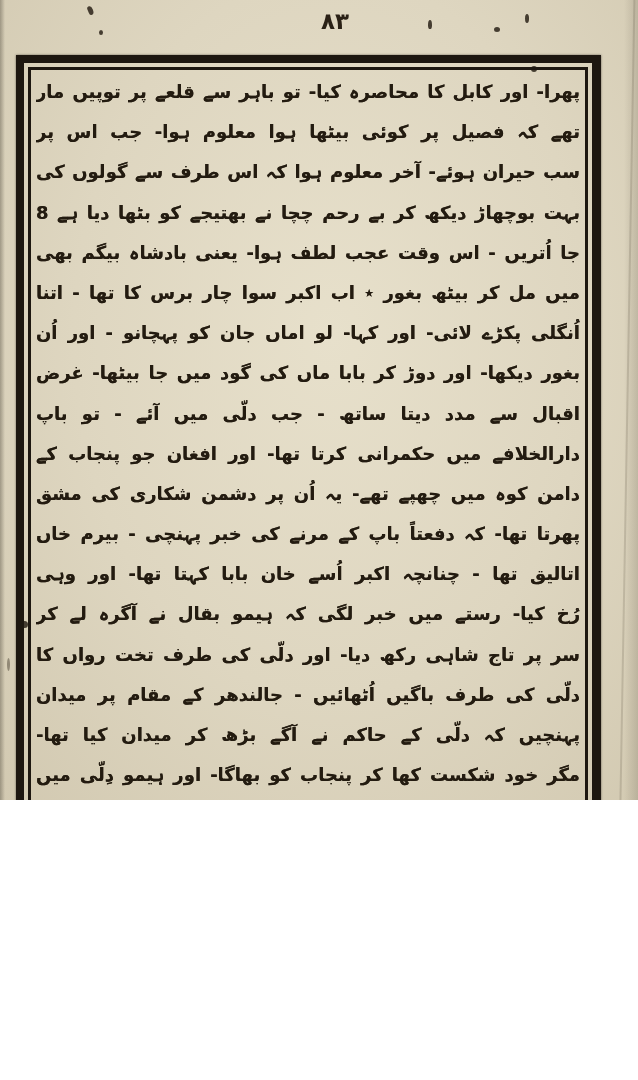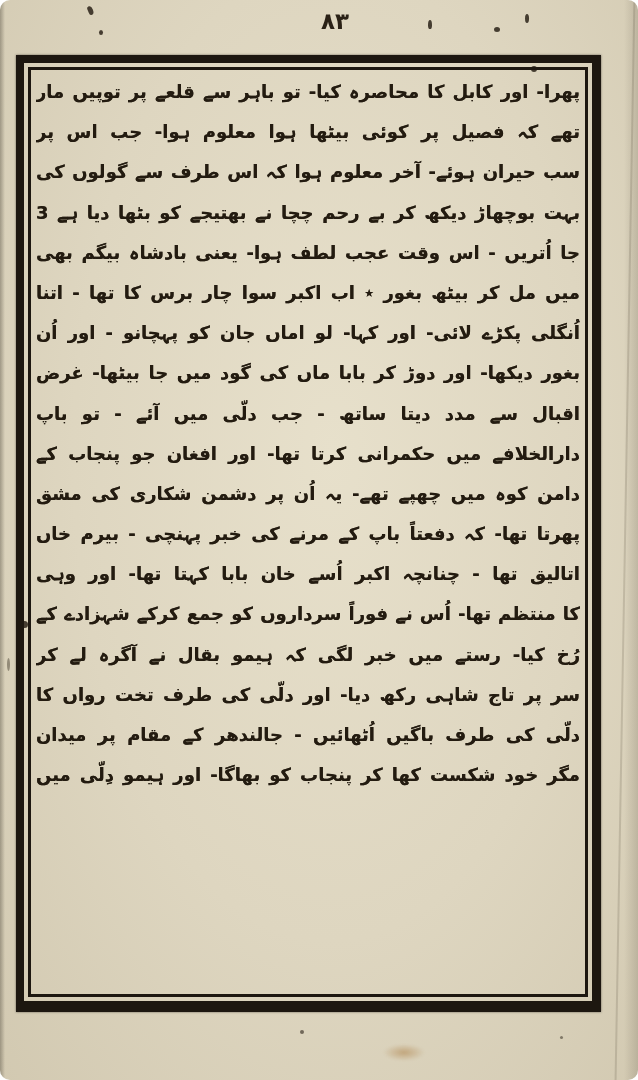--- a/index.html
+++ b/index.html
@@ -1,23 +1,22 @@
 <!DOCTYPE html>
 <html lang="ur"><head>
 <meta charset="utf-8">
 <style>
   html,body{margin:0;padding:0;}
   .scan{
     position:relative;
-    width:638px;height:1080px;
+    width:638px;height:800px;
     overflow:hidden;
     background:
       radial-gradient(ellipse at 52% 42%, #e7e0cb 0%, #ded6c0 55%, #d2c9b1 100%);
     font-family:"DejaVu Sans","Liberation Sans",sans-serif;
-    border-radius:10px;
   }
   
   .edge-left{position:absolute;left:0;top:0;width:5px;height:1080px;
     background:linear-gradient(to right, rgba(90,84,70,.45), rgba(90,84,70,0));}
   .edge-right{position:absolute;right:0;top:0;width:14px;height:1080px;
     background:linear-gradient(to left, rgba(120,112,95,.28), rgba(120,112,95,0));}
   .fold-line{position:absolute;right:12px;top:0;width:2px;height:1080px;
     background:rgba(100,92,75,.22);transform:skewX(-1deg);}
   .page-number{
     position:absolute;top:8px;left:0;width:100%;
@@ -92,34 +91,34 @@
   <div class="speck s8"></div>
   <div class="speck s9"></div>
   <div class="speck s10"></div>
 
   <div class="frame-outer">
     <div class="frame-inner">
       <div class="text-block">
           <div class="line">پھرا- اور کابل کا محاصرہ کیا- تو باہر سے قلعے پر توپیں مار رہے</div>
           <div class="line">تھے کہ فصیل پر کوئی بیٹھا ہوا معلوم ہوا- جب اس پر</div>
           <div class="line">سب حیران ہوئے- آخر معلوم ہوا کہ اس طرف سے گولوں کی</div>
-          <div class="line">بہت بوچھاڑ دیکھ کر بے رحم چچا نے بھتیجے کو بٹھا دیا ہے 3</div>
+          <div class="line">بہت بوچھاڑ دیکھ کر بے رحم چچا نے بھتیجے کو بٹھا دیا ہے 8</div>
           <div class="line">جا اُتریں - اس وقت عجب لطف ہوا- یعنی بادشاہ بیگم بھی اُنہی</div>
           <div class="line">میں مل کر بیٹھ بغور ٭ اب اکبر سوا چار برس کا تھا - اتنا</div>
           <div class="line">اُنگلی پکڑے لائی- اور کہا- لو اماں جان کو پہچانو - اور اُن</div>
           <div class="line">بغور دیکھا- اور دوڑ کر بابا ماں کی گود میں جا بیٹھا- غرض</div>
           <div class="line">اقبال سے مدد دیتا ساتھ - جب دلّی میں آئے - تو باپ</div>
           <div class="line">دارالخلافے میں حکمرانی کرتا تھا- اور افغان جو پنجاب کے</div>
           <div class="line">دامن کوہ میں چھپے تھے- یہ اُن پر دشمن شکاری کی مشق کرتا</div>
           <div class="line">پھرتا تھا- کہ دفعتاً باپ کے مرنے کی خبر پہنچی - بیرم خاں</div>
           <div class="line">اتالیق تھا - چنانچہ اکبر اُسے خان بابا کہتا تھا- اور وہی کاروبار</div>
-          <div class="line">کا منتظم تھا- اُس نے فوراً سرداروں کو جمع کرکے شہزادے کے</div>
           <div class="line">رُخ کیا- رستے میں خبر لگی کہ ہیمو بقال نے آگرہ لے کر</div>
           <div class="line">سر پر تاج شاہی رکھ دیا- اور دلّی کی طرف تخت رواں کا</div>
           <div class="line">دلّی کی طرف باگیں اُٹھائیں - جالندھر کے مقام پر میدان</div>
+          <div class="line">پہنچیں کہ دلّی کے حاکم نے آگے بڑھ کر میدان کیا تھا-</div>
           <div class="line">مگر خود شکست کھا کر پنجاب کو بھاگا- اور ہیمو دِلّی میں آگیا ۴</div>
         </div>
     </div>
   </div>
 
   <div class="stain"></div>
 
 </div>
 
 </body></html>

